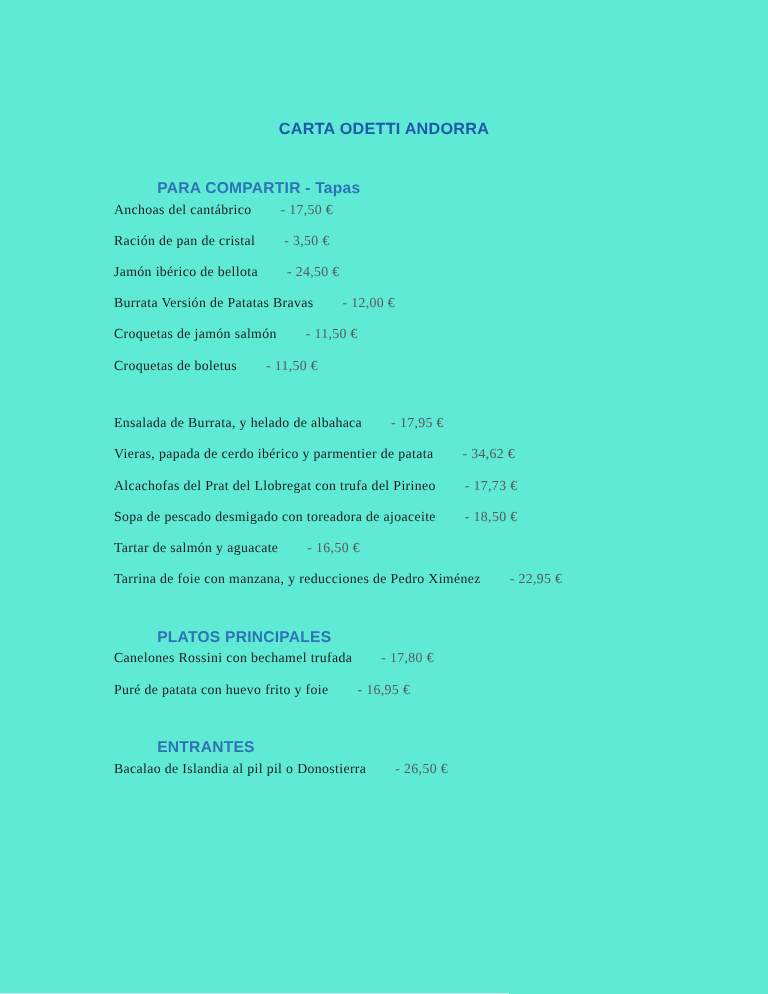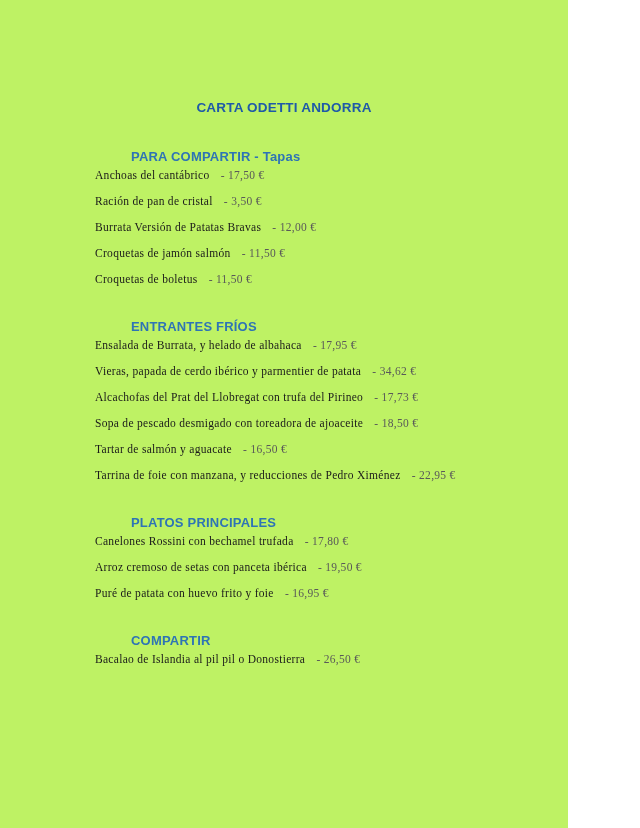--- a/index.html
+++ b/index.html
@@ -4,22 +4,22 @@
 <style>
   :root{
     --title-color:#1F5AA8;
     --section-color:#2E74B5;
     --name-color:#1A1A1A;
     --price-color:#595959;
   }
   html,body{margin:0;padding:0;background:#ffffff;}
   .page{
     position:relative;
-    width:568px;height:828px;
-    background:#bef264;
+    width:640px;height:828px;
+    background:#5eead4;
     box-sizing:border-box;
     padding:100px 95px 0 95px;
     overflow:hidden;
     font-family:"Liberation Serif", serif;
   }
   .doc-title{
     margin:0 0 33px 0;
     font-family:"Liberation Sans", sans-serif;
     font-size:13.5px;
     line-height:16px;
@@ -46,75 +46,74 @@
     line-height:16px;
     white-space:nowrap;
   }
   .item-name{
     font-weight:normal;
     color:var(--name-color);
     letter-spacing:0.3px;
   }
   .item-price{
     color:var(--price-color);
-    padding-left:8px;
+    padding-left:21px;
     letter-spacing:0.3px;
   }
 </style>
 </head>
 <body>
 
 <div class="page">
   <h1 class="doc-title">CARTA ODETTI ANDORRA</h1>
   <div id="sections">
   <section class="menu-section">
     <h2 class="section-heading">PARA COMPARTIR - Tapas</h2>
     <div>
   <div class="menu-item"><span class="item-name">Anchoas del cantábrico</span><span class="item-price"> - 17,50 €</span></div>
 
   <div class="menu-item"><span class="item-name">Ración de pan de cristal</span><span class="item-price"> - 3,50 €</span></div>
 
+  <div class="menu-item"><span class="item-name">Jamón ibérico de bellota</span><span class="item-price"> - 24,50 €</span></div>
 
   <div class="menu-item"><span class="item-name">Burrata Versión de Patatas Bravas</span><span class="item-price"> - 12,00 €</span></div>
 
   <div class="menu-item"><span class="item-name">Croquetas de jamón salmón</span><span class="item-price"> - 11,50 €</span></div>
 
   <div class="menu-item"><span class="item-name">Croquetas de boletus</span><span class="item-price"> - 11,50 €</span></div>
 </div>
   </section>
 
   <section class="menu-section">
-    <h2 class="section-heading">ENTRANTES FRÍOS</h2>
     <div>
   <div class="menu-item"><span class="item-name">Ensalada de Burrata, y helado de albahaca</span><span class="item-price"> - 17,95 €</span></div>
 
   <div class="menu-item"><span class="item-name">Vieras, papada de cerdo ibérico y parmentier de patata</span><span class="item-price"> - 34,62 €</span></div>
 
   <div class="menu-item"><span class="item-name">Alcachofas del Prat del Llobregat con trufa del Pirineo</span><span class="item-price"> - 17,73 €</span></div>
 
   <div class="menu-item"><span class="item-name">Sopa de pescado desmigado con toreadora de ajoaceite</span><span class="item-price"> - 18,50 €</span></div>
 
   <div class="menu-item"><span class="item-name">Tartar de salmón y aguacate</span><span class="item-price"> - 16,50 €</span></div>
 
   <div class="menu-item"><span class="item-name">Tarrina de foie con manzana, y reducciones de Pedro Ximénez</span><span class="item-price"> - 22,95 €</span></div>
 </div>
   </section>
 
   <section class="menu-section">
     <h2 class="section-heading">PLATOS PRINCIPALES</h2>
     <div>
   <div class="menu-item"><span class="item-name">Canelones Rossini con bechamel trufada</span><span class="item-price"> - 17,80 €</span></div>
 
-  <div class="menu-item"><span class="item-name">Arroz cremoso de setas con panceta ibérica</span><span class="item-price"> - 19,50 €</span></div>
 
 
   <div class="menu-item"><span class="item-name">Puré de patata con huevo frito y foie</span><span class="item-price"> - 16,95 €</span></div>
 </div>
   </section>
 
   <section class="menu-section">
-    <h2 class="section-heading">COMPARTIR</h2>
+    <h2 class="section-heading">ENTRANTES</h2>
     <div>
   <div class="menu-item"><span class="item-name">Bacalao de Islandia al pil pil o Donostierra</span><span class="item-price"> - 26,50 €</span></div>
 </div>
   </section>
 </div>
 </div>
 
 </body></html>

